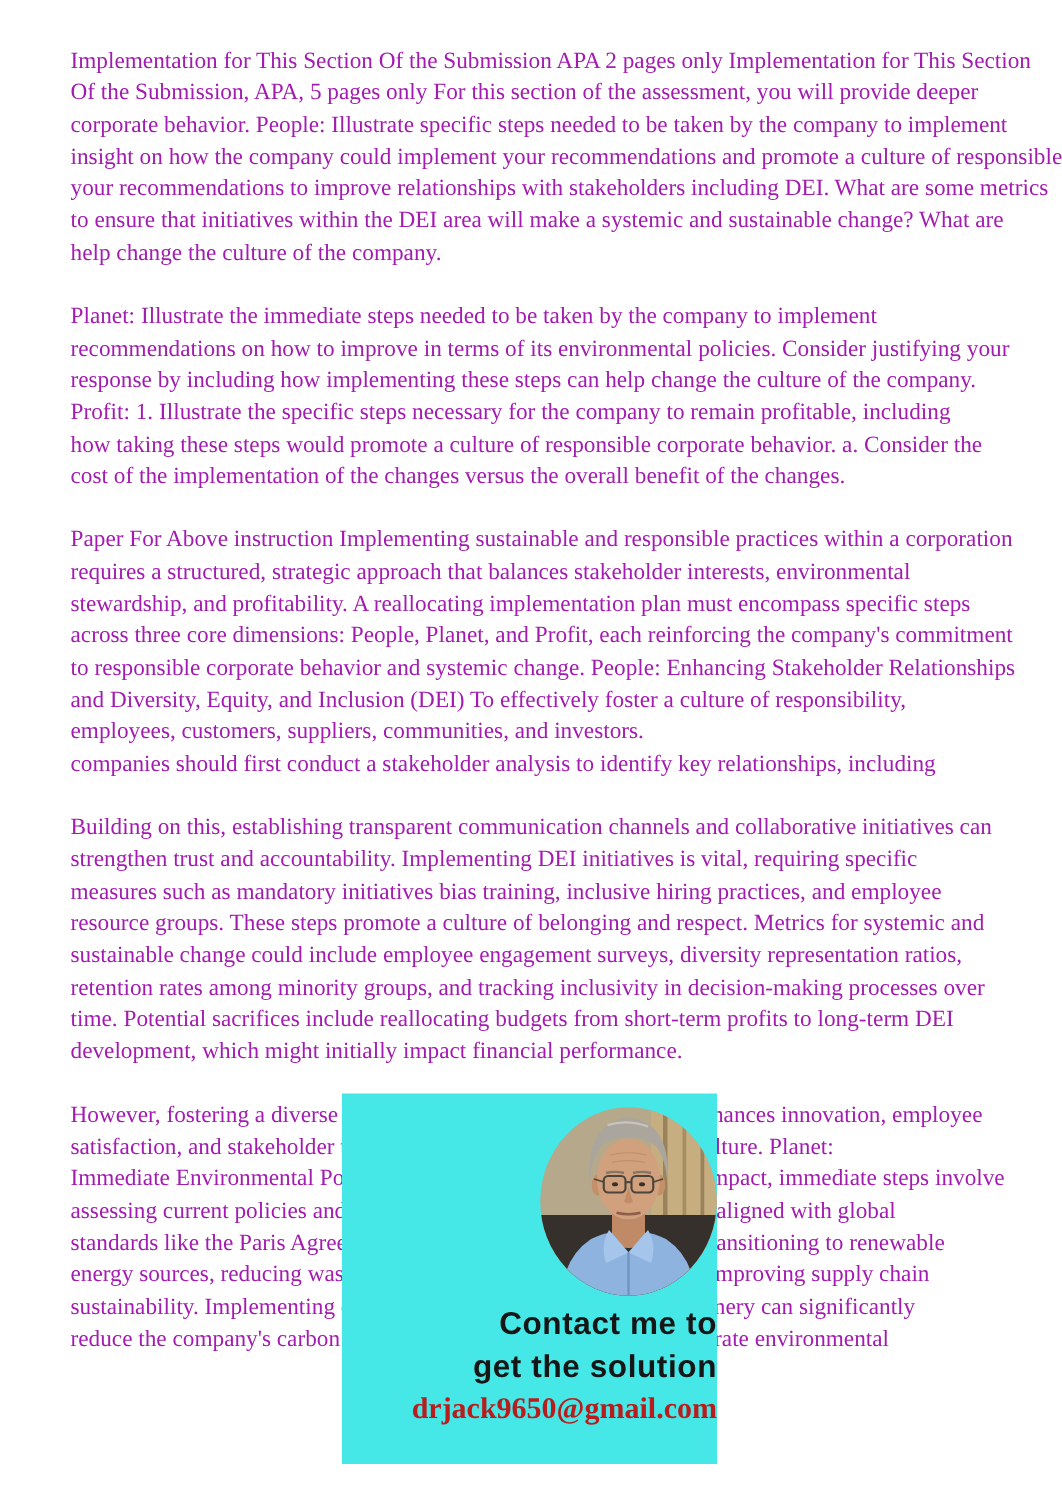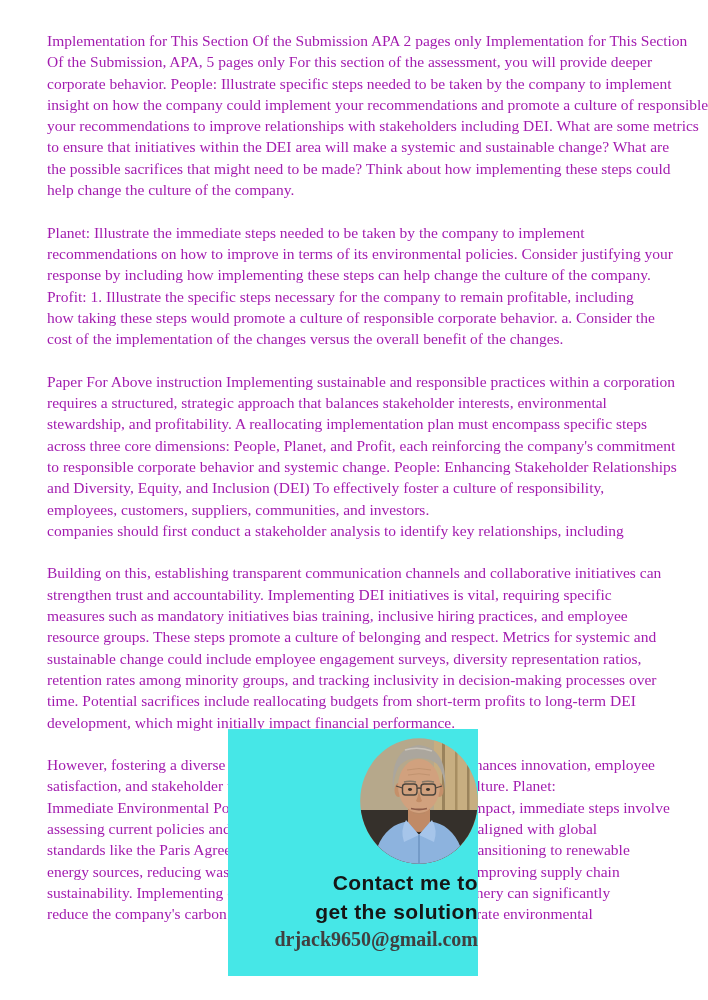--- a/index.html
+++ b/index.html
@@ -53,35 +53,34 @@
     font-size: 21px;
     line-height: 29px;
     letter-spacing: 0.4px;
     color: #161616;
   }
   .promo-email {
     margin-top: 2px;
     font-family: "Liberation Serif", "DejaVu Serif", serif;
     font-weight: bold;
     font-size: 20px;
-    color: #404040;
+    color: #b91c1c;
   }
 </style>
 </head>
 <body style="background: rgb(255, 255, 255);">
 
 <div class="doc">
     <div class="paragraph">
       <div class="line">Implementation for This Section Of the Submission APA 2 pages only Implementation for This Section</div>
       <div class="line">Of the Submission, APA, 5 pages only For this section of the assessment, you will provide deeper</div>
       <div class="line">corporate behavior. People: Illustrate specific steps needed to be taken by the company to implement</div>
       <div class="line">insight on how the company could implement your recommendations and promote a culture of responsible</div>
       <div class="line">your recommendations to improve relationships with stakeholders including DEI. What are some metrics</div>
       <div class="line">to ensure that initiatives within the DEI area will make a systemic and sustainable change? What are</div>
-      <div class="line">the possible sacrifices that might need to be made? Think about how implementing these steps could</div>
       <div class="line">help change the culture of the company.</div>
     </div>
     <div class="paragraph">
       <div class="line">Planet: Illustrate the immediate steps needed to be taken by the company to implement</div>
       <div class="line">recommendations on how to improve in terms of its environmental policies. Consider justifying your</div>
       <div class="line">response by including how implementing these steps can help change the culture of the company.</div>
       <div class="line">Profit: 1. Illustrate the specific steps necessary for the company to remain profitable, including</div>
       <div class="line">how taking these steps would promote a culture of responsible corporate behavior. a. Consider the</div>
       <div class="line">cost of the implementation of the changes versus the overall benefit of the changes.</div>
     </div>

